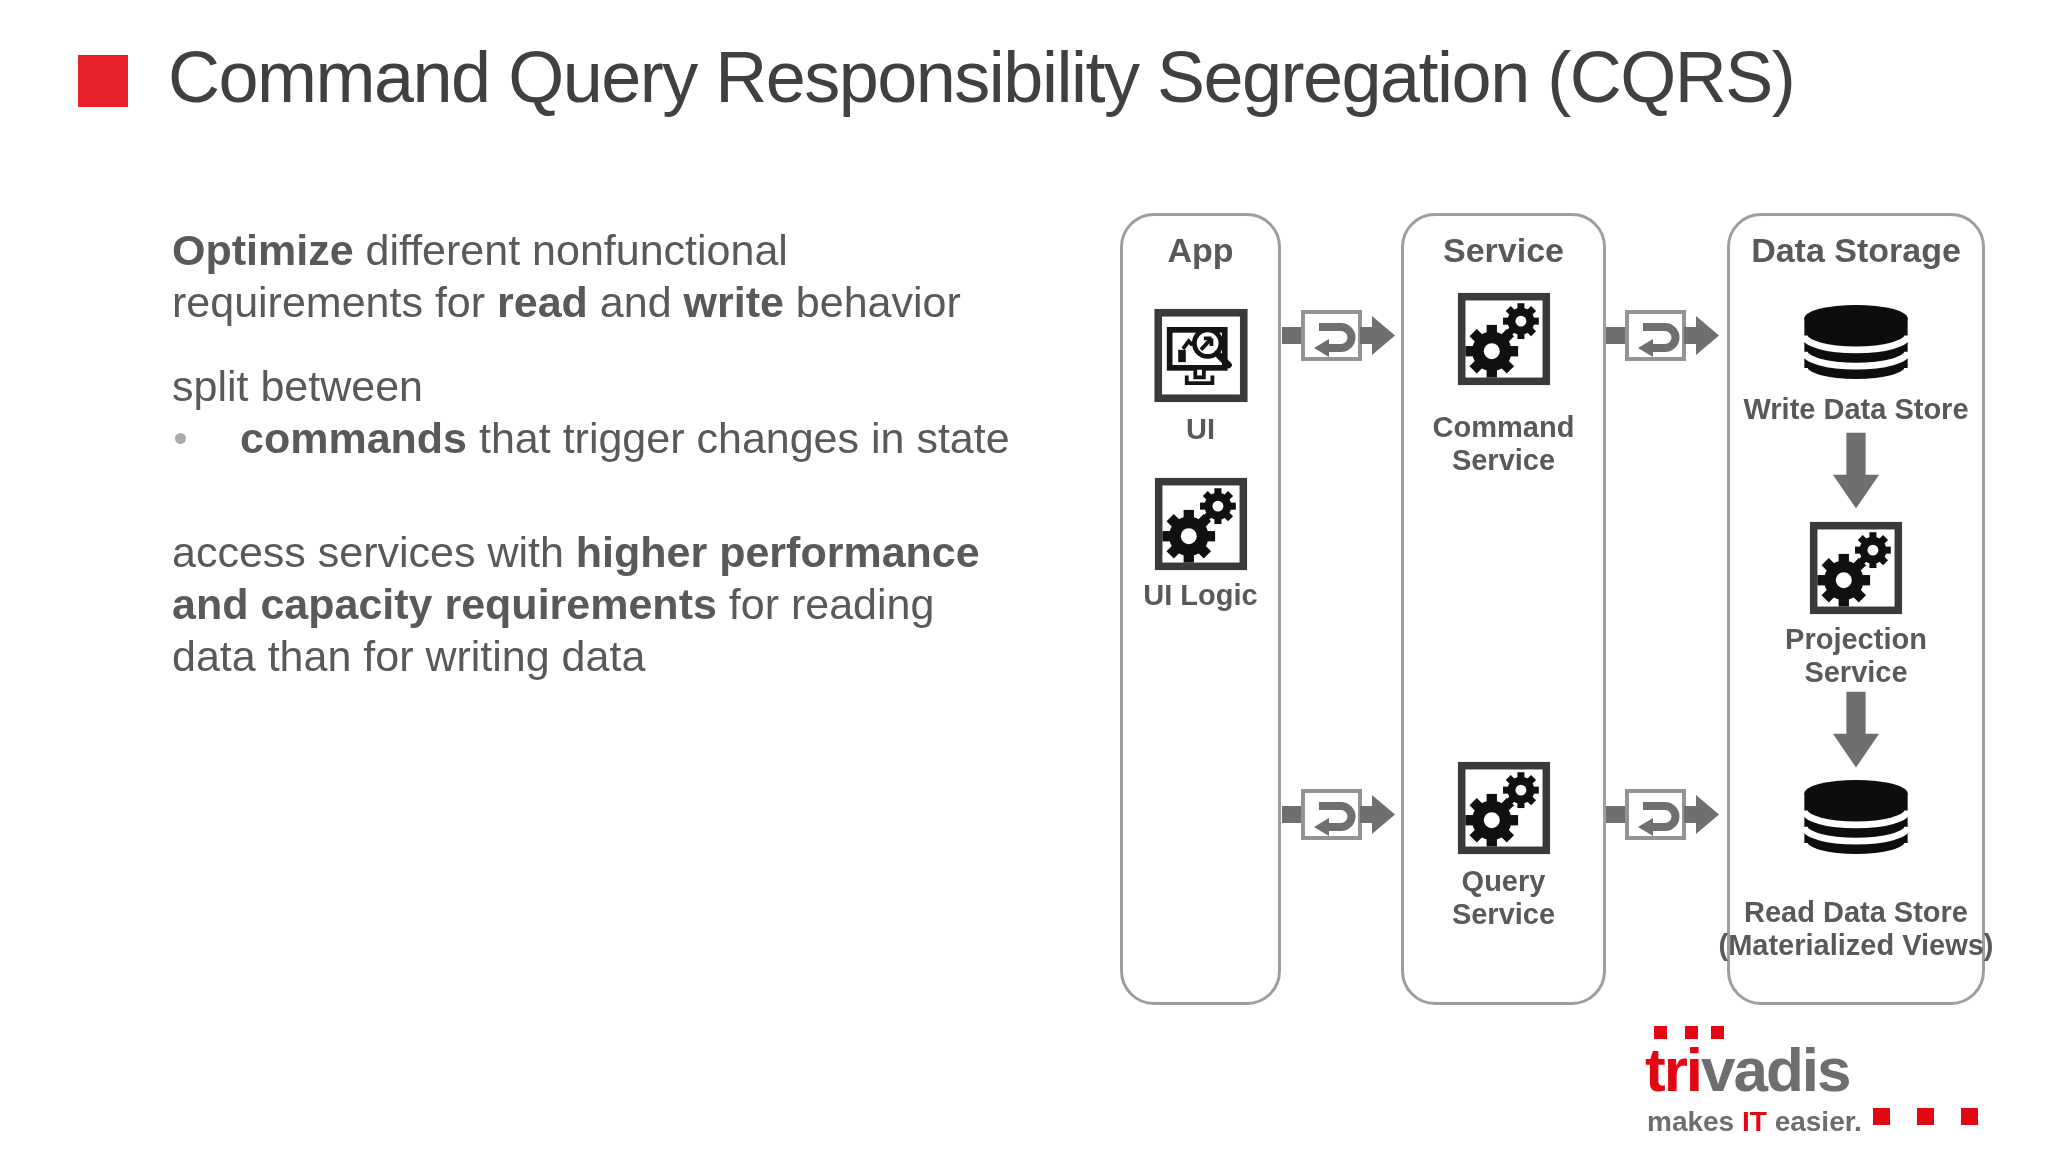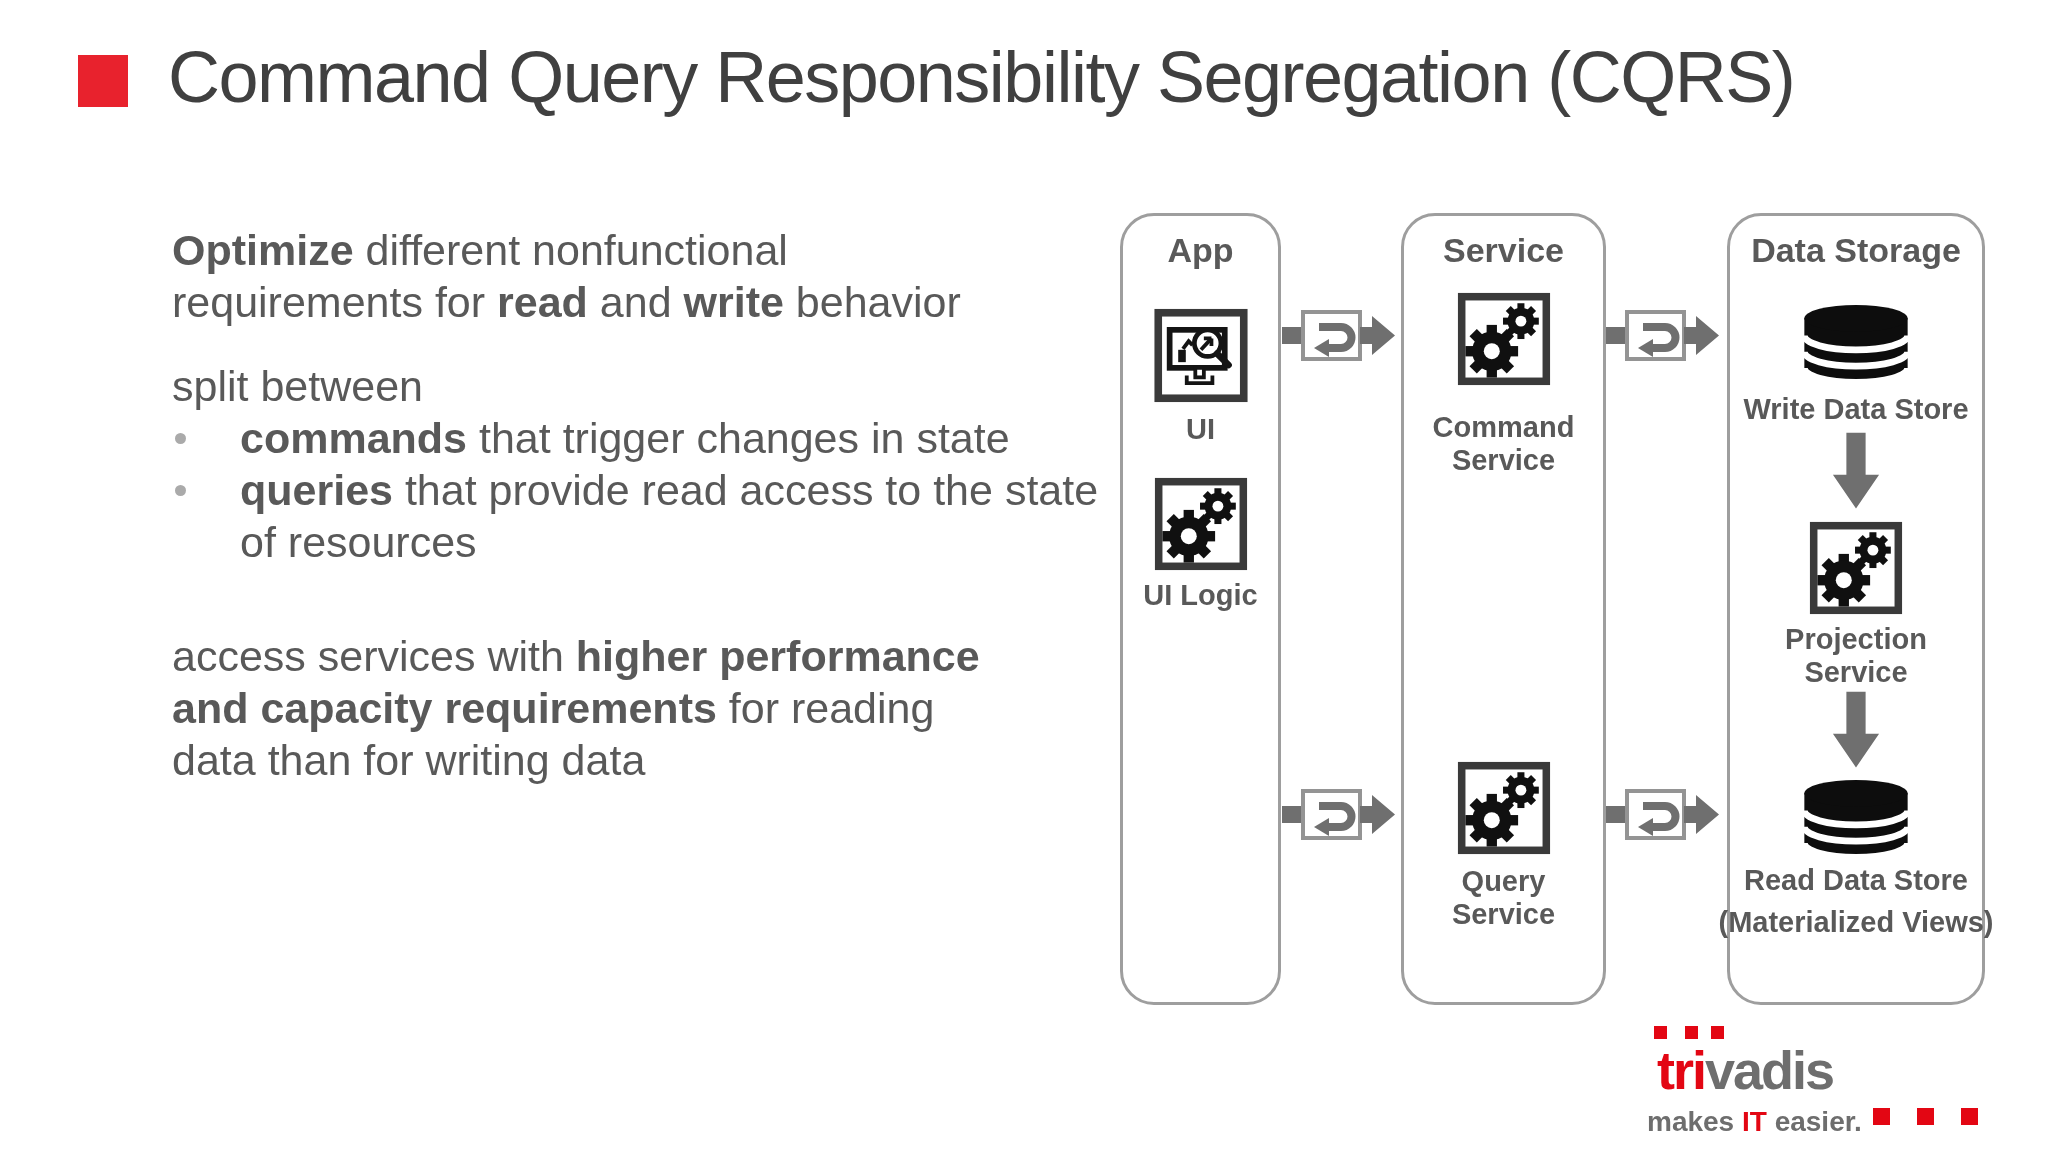--- a/index.html
+++ b/index.html
@@ -58,32 +58,32 @@
     display:flex; flex-direction:column; align-items:center;
     font-weight:bold; font-size:29px; line-height:33px; color:#595959;
   }
   .d-lbl span { white-space:nowrap; }
   .lbl-ui      { top:197px; }
   .lbl-uilogic { top:363px; }
   .lbl-cmd     { top:195px; }
   .lbl-query   { top:649px; }
   .lbl-write   { top:177px; }
   .lbl-proj    { top:407px; }
-  .lbl-read    { top:648px;gap:9px; }
+  .lbl-read    { top:680px; }
 
   
   .sync { position:absolute; width:116px; height:57px; }
   .c1 { left:1282px; top:307px; }
   .c2 { left:1606px; top:307px; }
   .c3 { left:1282px; top:786px; }
   .c4 { left:1606px; top:786px; }
 
   
   .logo { position:absolute; left:1645px; top:1020px; width:335px; height:125px; }
-  .logo-word { position:absolute; left:12px; top:13px; font-size:54px; font-weight:bold; line-height:74px; letter-spacing:-2px; white-space:nowrap; }
+  .logo-word { position:absolute; left:0; top:13px; font-size:62px; font-weight:bold; line-height:74px; letter-spacing:-2px; white-space:nowrap; }
   .logo-tri   { color:#e30613; }
   .logo-vadis { color:#6e6e6e; }
   .logo-dot { position:absolute; width:13px; height:13px; background:#e30613; top:6px; }
   .ld1 { left:9px; } .ld2 { left:40px; } .ld3 { left:66px; }
   .logo-tag { position:absolute; left:2px; top:86px; font-size:28px; font-weight:bold; color:#6e6e6e; white-space:nowrap; }
   .logo-tag .red { color:#e30613; }
   .logo-squares { position:absolute; left:228px; top:88px; display:flex; gap:27px; }
   .logo-squares span { width:17px; height:17px; background:#e30613; display:block; }
 
   .defs-svg { position:absolute; width:0; height:0; }
@@ -158,24 +158,20 @@
       <span class="line"><b>Optimize</b><span> different nonfunctional</span></span>
       <span class="line"><span>requirements for </span><b>read</b><span> and </span><b>write</b><span> behavior</span></span>
     </p>
     <p class="para para-split">
       <span class="line">split between</span>
     </p>
     <ul class="bullets">
       <li>
         <span class="line"><b>commands</b><span> that trigger changes in state</span></span>
       </li>
-      <li>
-        <span class="line"><b>queries</b><span> that provide read access to the state</span></span>
-        <span class="line">of resources</span>
-      </li>
     </ul>
     <p class="para para-support">
       <span class="line"><span>access services with </span><b>higher performance</b></span>
       <span class="line"><b>and capacity requirements</b><span> for reading</span></span>
       <span class="line">data than for writing data</span>
     </p>
   </div>
 
   <div class="col col-app">
     <div class="col-title">App</div>

